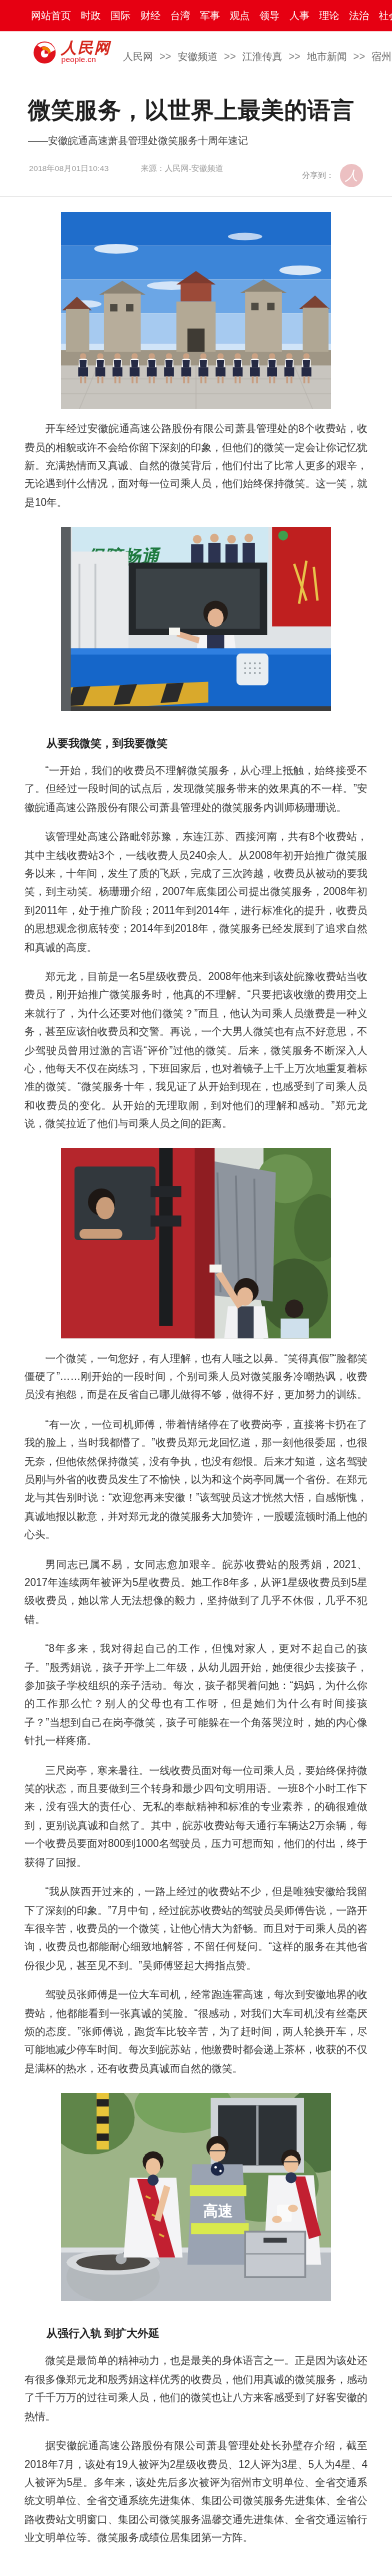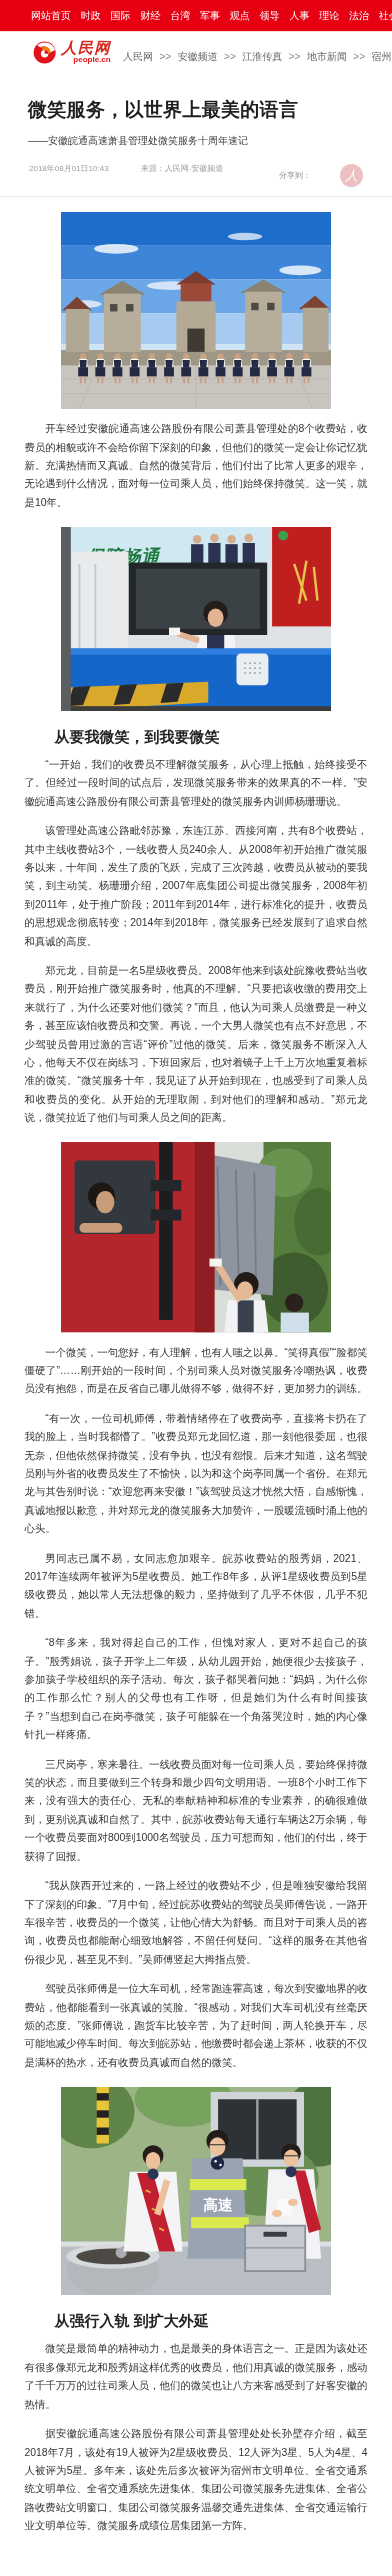--- a/index.html
+++ b/index.html
@@ -17,55 +17,55 @@
     display:flex; gap:9.8px; padding-left:31px; white-space:nowrap;
     line-height:31px; font-size:10px; color:#ffffff;
   }
   .topnav-inner span{flex:0 0 auto; cursor:pointer;}
   
   .header{position:relative; height:45px;}
   .logo{position:absolute; left:33px; top:7.4px; display:flex; align-items:center; cursor:pointer;}
   .logo-mark{width:24.5px; height:27px;}
   .logo-txt{margin-left:3.7px;}
   .logo-cn{font-size:15.3px; font-weight:bold; color:#d5281e; font-style:italic; letter-spacing:1.2px; line-height:14.7px;}
-  .logo-en{font-size:8px; font-weight:bold; color:#e0121c; line-height:8.6px; text-align:right;}
+  .logo-en{font-size:8px; font-weight:normal; color:#e0121c; line-height:8.6px; text-align:left;}
   .breadcrumb{
     position:absolute; left:123px; top:18.4px; font-size:10px; color:#666;
     white-space:nowrap;
   }
   .breadcrumb .crumb{cursor:pointer;}
   .breadcrumb .sep{margin:0 3.7px; color:#888;}
   
   .art-title{
-    margin:21px 28px 0; font-size:19px; line-height:24.5px; font-weight:bold;
+    margin:21px 28px 0; font-size:23px; line-height:24.5px; font-weight:bold;
     color:#1f1f1f; letter-spacing:0.3px;
   }
   .art-subtitle{
     margin:9.2px 28px 0; font-size:10px; line-height:17px; color:#3c3c3c;
   }
   .meta-row{
     margin:14.7px 29px 0; display:flex; 
     font-size:8px; color:#9d9d9d; height:24.5px;
   }
   .meta-source{margin-left:32px;}
-  .share-wrap{margin-left:auto; display:flex; align-items:center; color:#8a8a8a;gap:23px;}
+  .share-wrap{margin-left:auto; display:flex; align-items:center; color:#8a8a8a;}
   .share-circle{
     width:23px; height:23px; margin-left:6.1px; border-radius:50%;
     background:#ecc0c2; color:#ffffff; font-size:13px; line-height:23px;
     text-align:center; cursor:pointer; font-style:italic;
   }
   .divider{border:0; border-top:0.6px solid #e9e9e9; margin:8.6px 0 0;}
   
   .article{padding:0 24.5px 16px;}
   .article p{
     margin:11px 0 0; text-indent:2em; font-size:10.4px; line-height:18.4px;
     text-align:justify; color:#333;
   }
   .article h3{
-    margin:18px 0 0; text-indent:2em; font-size:15px; line-height:16px;
+    margin:24px 0 0; text-indent:2em; font-size:11px; line-height:16px;
     font-weight:bold; color:#222;
   }
   figure{width:270px; margin:14.7px auto 0; padding:0;}
   figure svg{display:block; width:270px; height:auto; background:#eee;}
 </style>
 </head>
 <body>
 
 <div class="topnav">
   <div class="topnav-inner">

